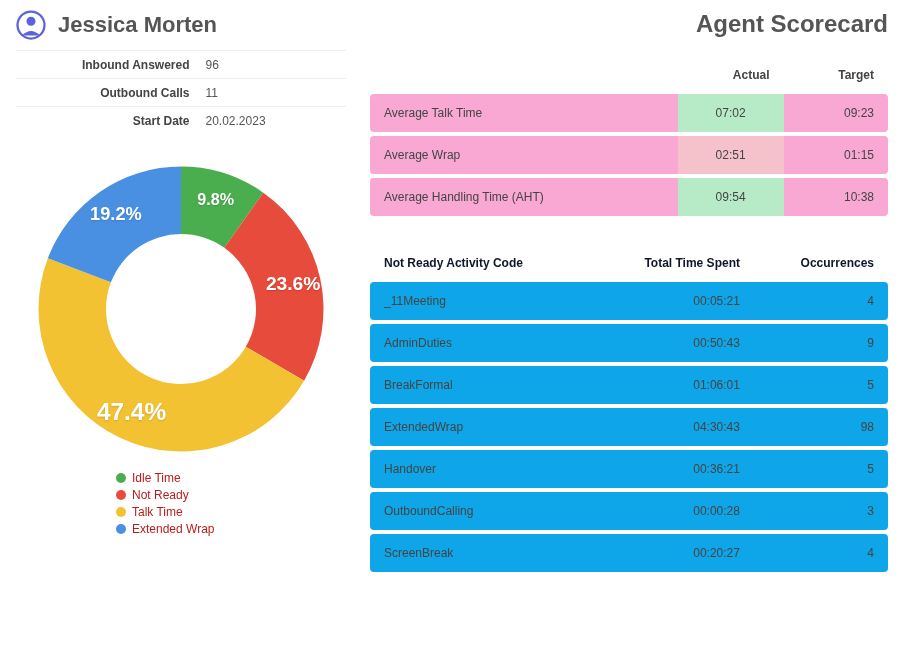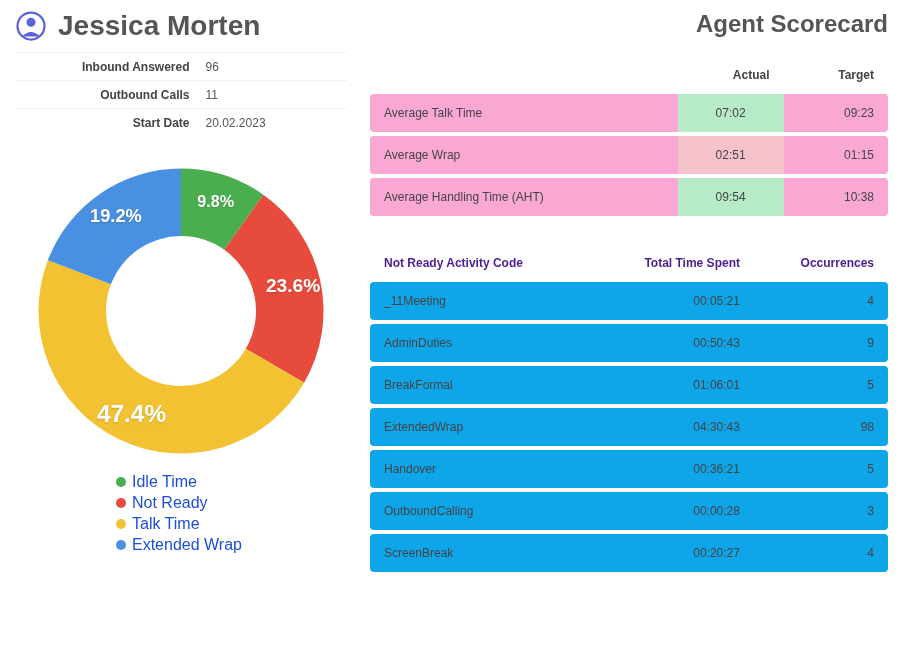--- a/index.html
+++ b/index.html
@@ -28,21 +28,21 @@
     align-items: center;
     gap: 12px;
     margin-bottom: 10px;
   }
   .avatar {
     width: 30px;
     height: 30px;
   }
   .avatar svg { width: 100%; height: 100%; }
   .agent-name {
-    font-size: 28px;
+    font-size: 22px;
     font-weight: 700;
     color: #555;
   }
   .page-title {
     font-size: 24px;
     font-weight: 700;
     color: #555;
     text-align: right;
     margin-bottom: 18px;
   }
@@ -72,22 +72,22 @@
   .donut-wrap svg { width: 100%; height: 100%; }
   .slice-label {
     position: absolute;
     font-weight: 700;
     color: #fff;
     transform: translate(-50%, -50%);
     text-shadow: 0 1px 2px rgba(0,0,0,0.15);
     pointer-events: none;
   }
   .legend {
-    font-size: 16px;
-    color: #1d4ed8;
+    font-size: 12px;
+    color: #b91c1c;
     margin-left: 100px;
   }
   .legend-row {
     display: flex;
     align-items: center;
     gap: 6px;
     margin-bottom: 3px;
   }
   .swatch {
     width: 10px;
@@ -124,21 +124,21 @@
 
   .activity-table {
     width: 100%;
     border-collapse: separate;
     border-spacing: 0 4px;
     font-size: 12px;
   }
   .activity-table th {
     text-align: right;
     font-weight: 700;
-    color: #4c1d95;
+    color: #0f172a;
     padding: 8px 14px;
     font-size: 12px;
   }
   .activity-table th:first-child { text-align: left; }
   .activity-table td {
     padding: 12px 14px;
     background: #0ea5e9;
     color: #444;
   }
   .activity-table td:first-child { text-align: left; border-radius: 4px 0 0 4px; }

